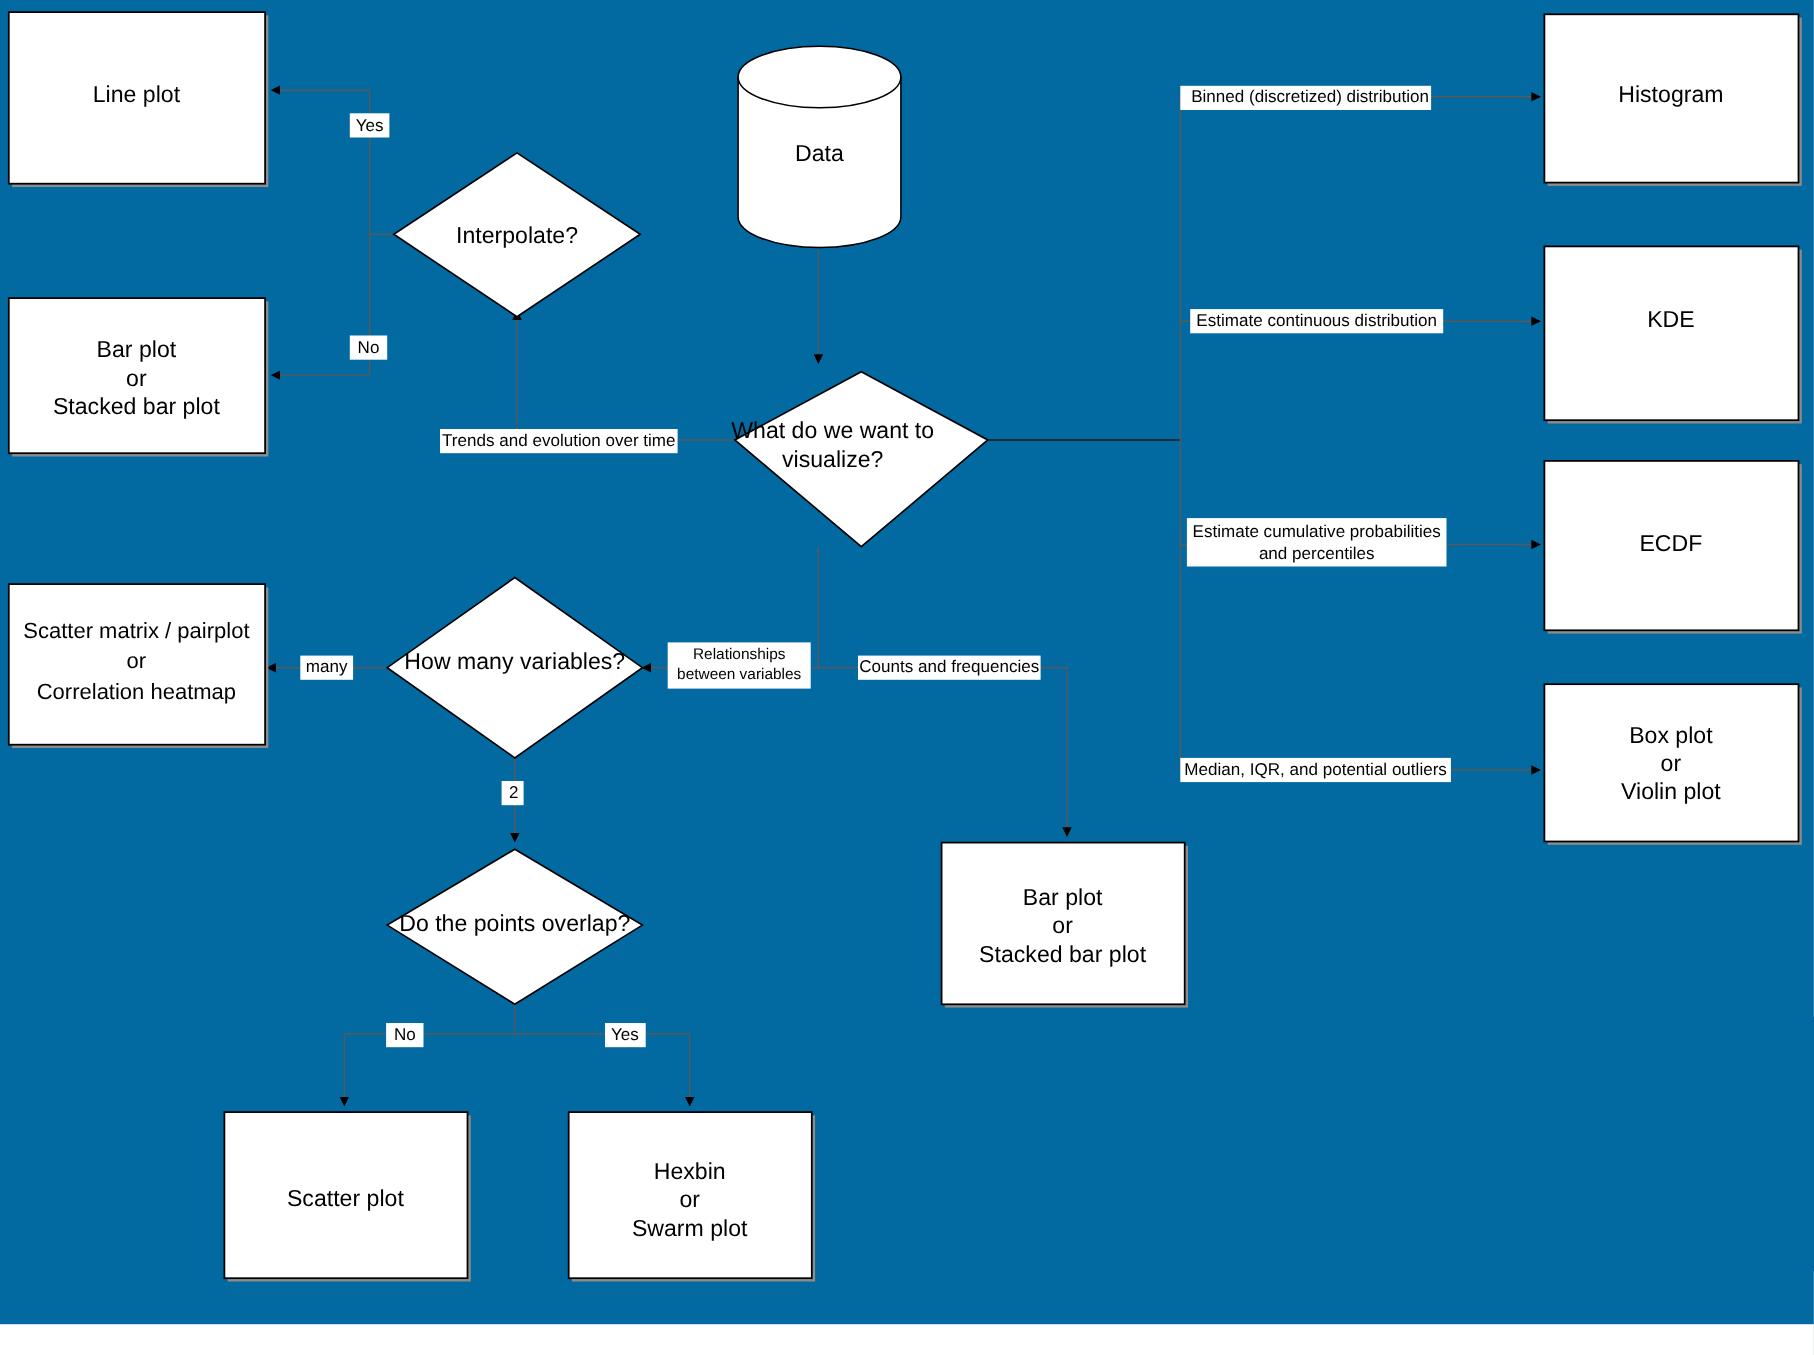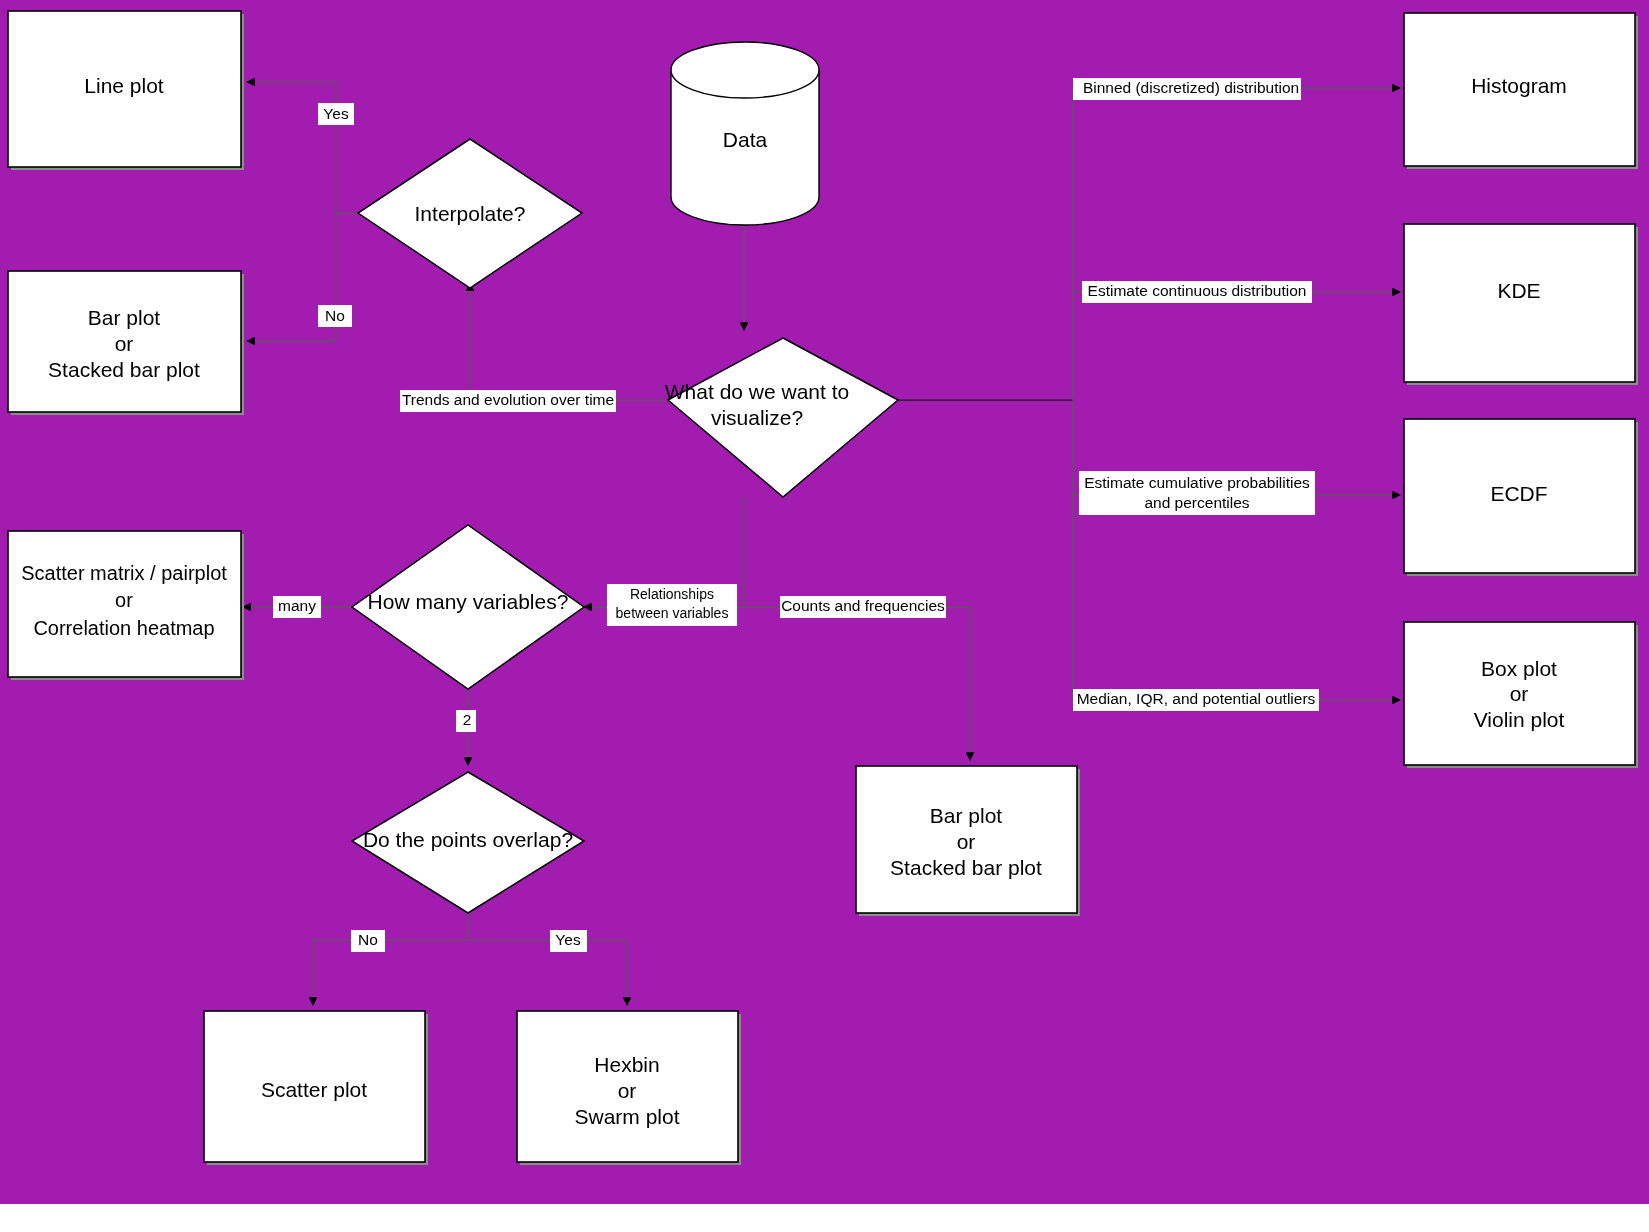--- a/index.html
+++ b/index.html
@@ -4,21 +4,21 @@
 <style>
   html, body {
     margin: 0;
     padding: 0;
     background: #ffffff;
   }
   #root {
     position: relative;
     width: 1649px;
     height: 1204px;
-    background: #a21caf;
+    background: #0369a1;
     font-family: "Liberation Sans", sans-serif;
     overflow: hidden;
   }
   svg.flow {
     position: absolute;
     left: 0;
     top: 0;
     width: 1649px;
     height: 1232px;
   }

